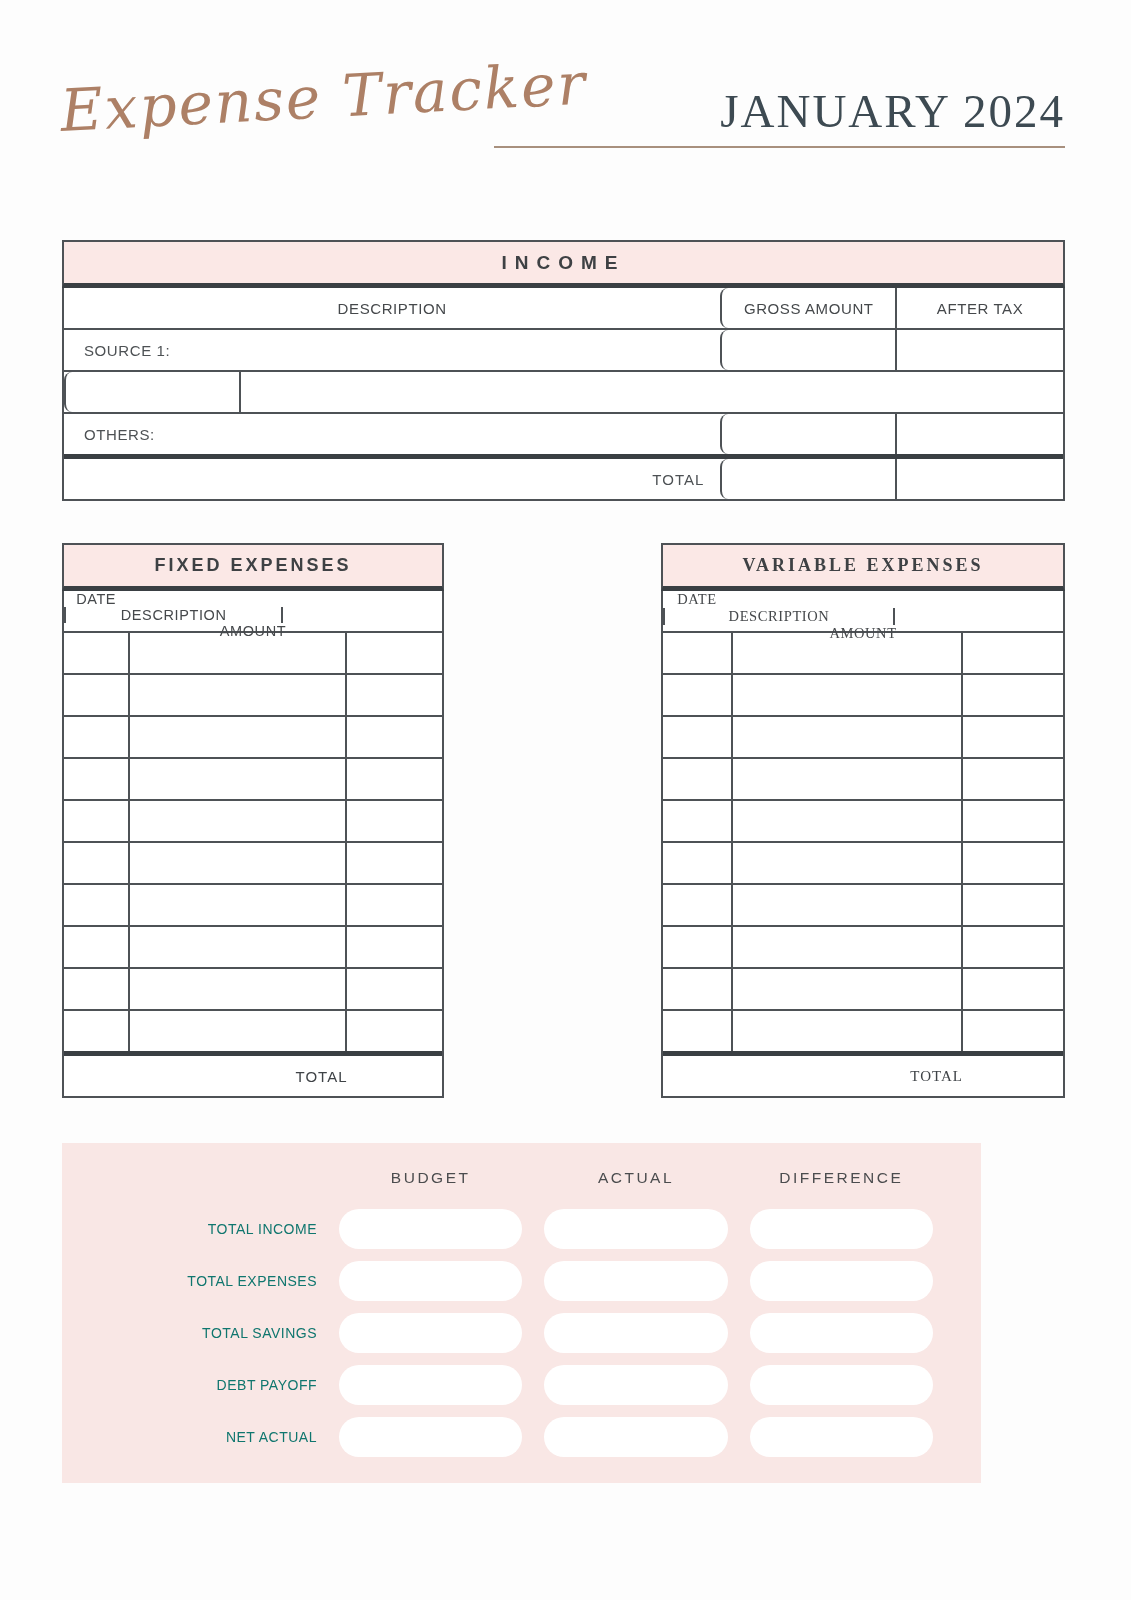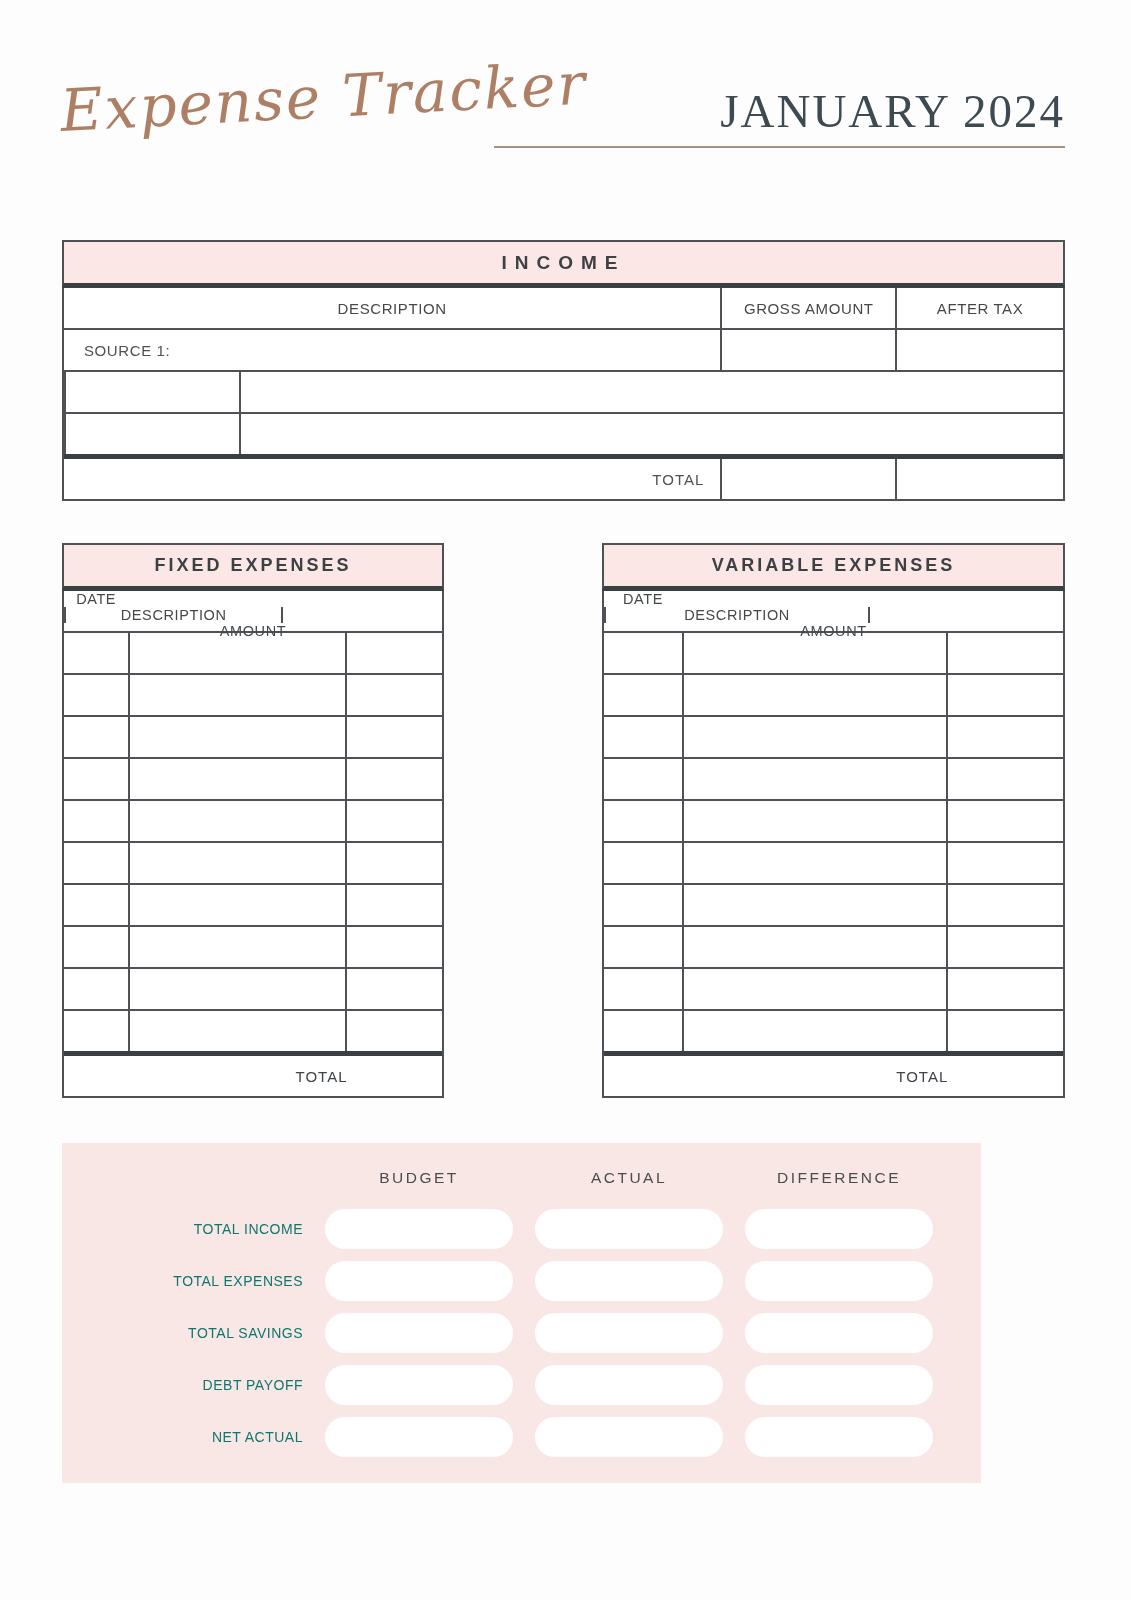--- a/index.html
+++ b/index.html
@@ -39,50 +39,50 @@
   .tbl-body { border:2px solid var(--thin_border,#4e5256); border-top:none; background:#fff; }
   .row { display:flex; align-items:stretch; height:40px; }
   .cell { display:flex; align-items:center; box-sizing:border-box; }
   .vline { border-left:2px solid var(--thin_border,#4e5256); }
 
   
   .income { position:absolute; left:62px; top:240px; width:1003px; }
   .income .row { border-bottom:2px solid var(--thin_border,#4e5256); }
   .income .row.last { border-bottom:none; }
   .ic1 { width:65.7%; padding-left:20px; font-size:15px; letter-spacing:0.6px; color:#4d5154; }
-  .ic2 { width:17.5%; justify-content:center; }
+  .ic2 { width:17.5%; justify-content:center;border-radius:8px; }
   .ic3 { flex:1; justify-content:center; }
   .income .head .cell { justify-content:center; padding-left:0; font-size:15px;
     letter-spacing:0.6px; color:#45484b; }
   .income .total-row { border-top:5px solid var(--dark_border,#3a3f43); border-bottom:none; }
   .income .total-row .ic1 { justify-content:flex-end; padding-right:16px; letter-spacing:1px; }
 
   
   .expenses { position:absolute; left:62px; top:543px; width:1003px;
     display:flex; justify-content:space-between; }
   .exp { width:382px; }
-  .exp.right { width:463px; }
+  .exp.right { width:404px;font-family:Liberation Serif, serif; }
   .exp .banner { letter-spacing:3px; font-size:18px; }
   .exp .head { border-bottom:2px solid var(--thin_border,#4e5256); font-size:14.5px;
     letter-spacing:0.6px; color:#45484b;flex-direction:column; }
   .exp .head .cell { justify-content:center; }
   .c-date { width:17%; }
   .c-desc { width:58%; border-left:2px solid var(--thin_border,#4e5256);
     border-right:2px solid var(--thin_border,#4e5256); }
   .c-amt { flex:1; }
   .exp-rows .row + .row { border-top:2px solid var(--thin_border,#4e5256); }
   .exp-total { border-top:5px solid var(--dark_border,#3a3f43); height:40px;
     display:flex; align-items:center; background:#fff; }
   .exp-total .exp-total-label { width:75%; text-align:right; padding-right:10px;
     font-size:15px; letter-spacing:1px; color:#3f4347; }
 
   
   .summary { position:absolute; left:62px; top:1143px; width:919px; height:340px;
     background:var(--summary_pink,#f9e7e5); box-sizing:border-box;
-    padding:26px 48px 0 29px; }
+    padding:26px 48px 0 43px; }
   .sum-grid { display:grid; grid-template-columns:212px 1fr 1fr 1fr;
     column-gap:22px; row-gap:12px; align-items:center; }
   .sum-col-head { text-align:center; font-size:15.5px; letter-spacing:2.5px;
     color:#4b4c4e; padding-bottom:10px; }
   .sum-label { font-size:14px; letter-spacing:0.5px; color:#0f766e;text-align:right; }
   .pill { height:40px; background:#ffffff; border-radius:20px; }
 </style>
 </head>
 <body>
 
@@ -105,20 +105,21 @@
       <div class="row">
         <div class="cell ic1">SOURCE 1:</div>
         <div class="cell ic2 vline"></div>
         <div class="cell ic3 vline"></div>
       </div>
       <div class="row">
         <div class="cell ic2 vline"></div>
         <div class="cell ic3 vline"></div>
       </div>
       <div class="row last">
+        <div class="cell ic1">OTHERS:</div>
         <div class="cell ic2 vline"></div>
         <div class="cell ic3 vline"></div>
       </div>
       <div class="row total-row">
         <div class="cell ic1">TOTAL</div>
         <div class="cell ic2 vline"></div>
         <div class="cell ic3 vline"></div>
       </div>
     </div>
   </div>

